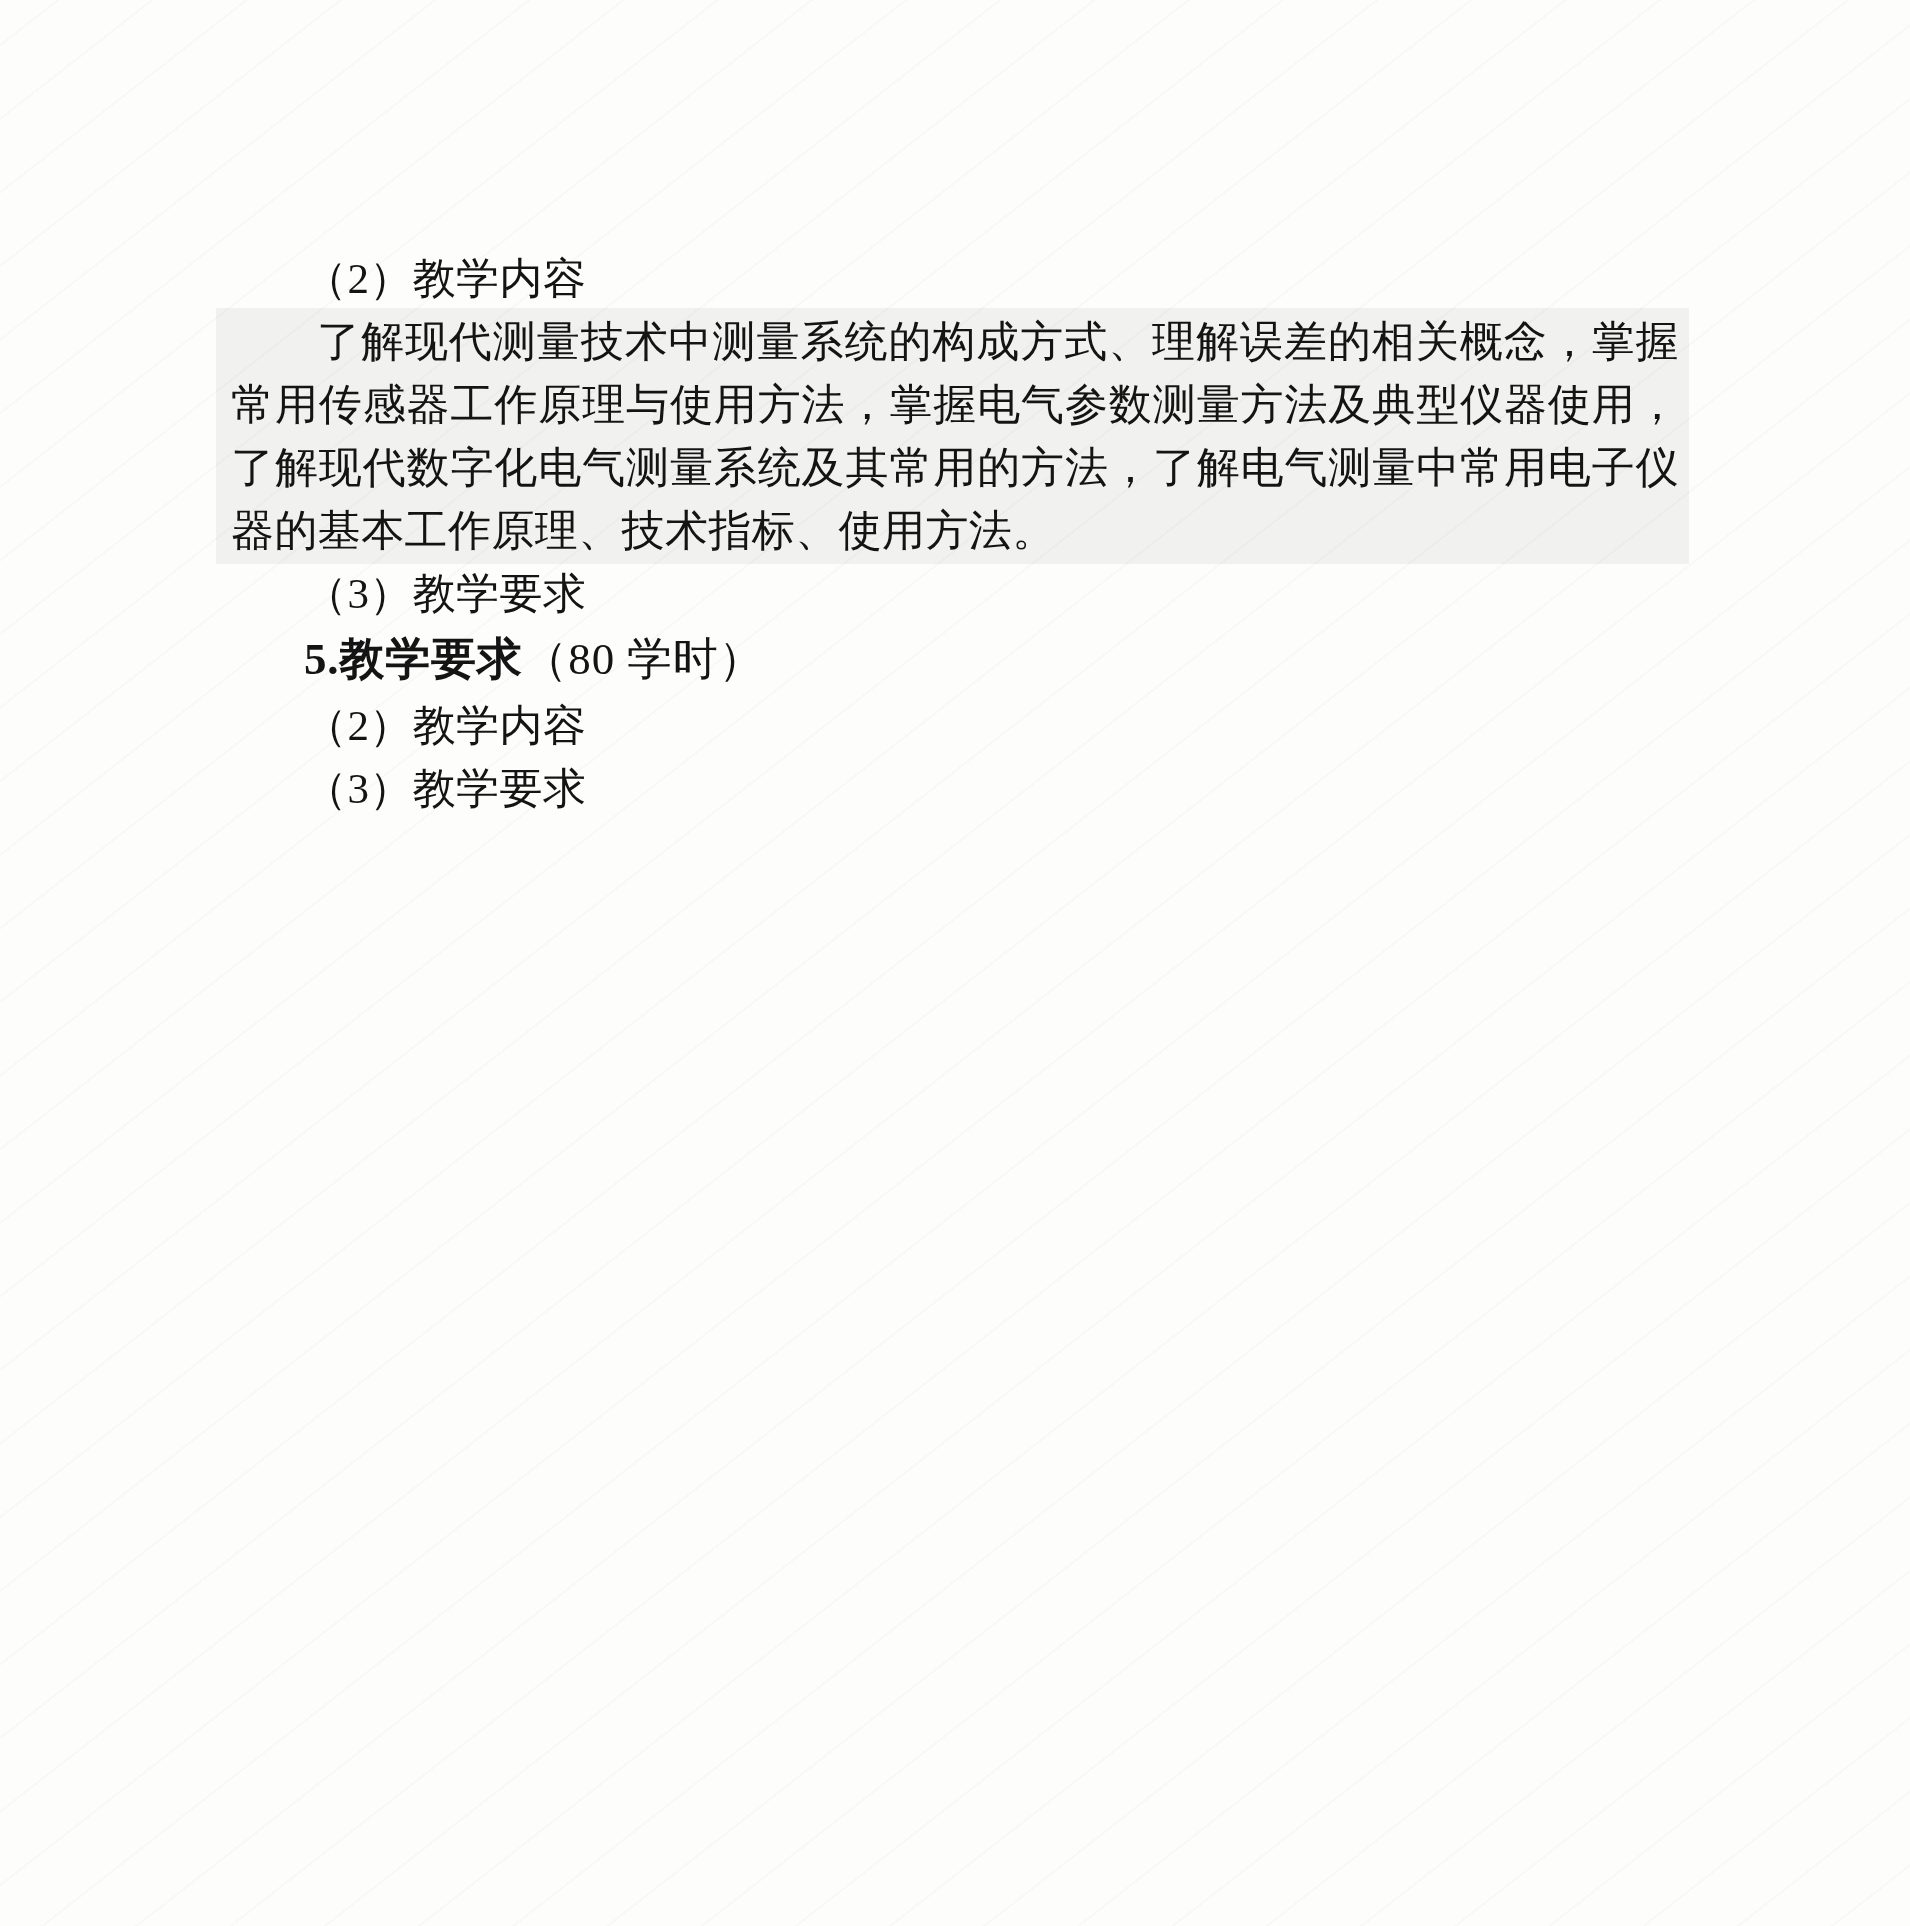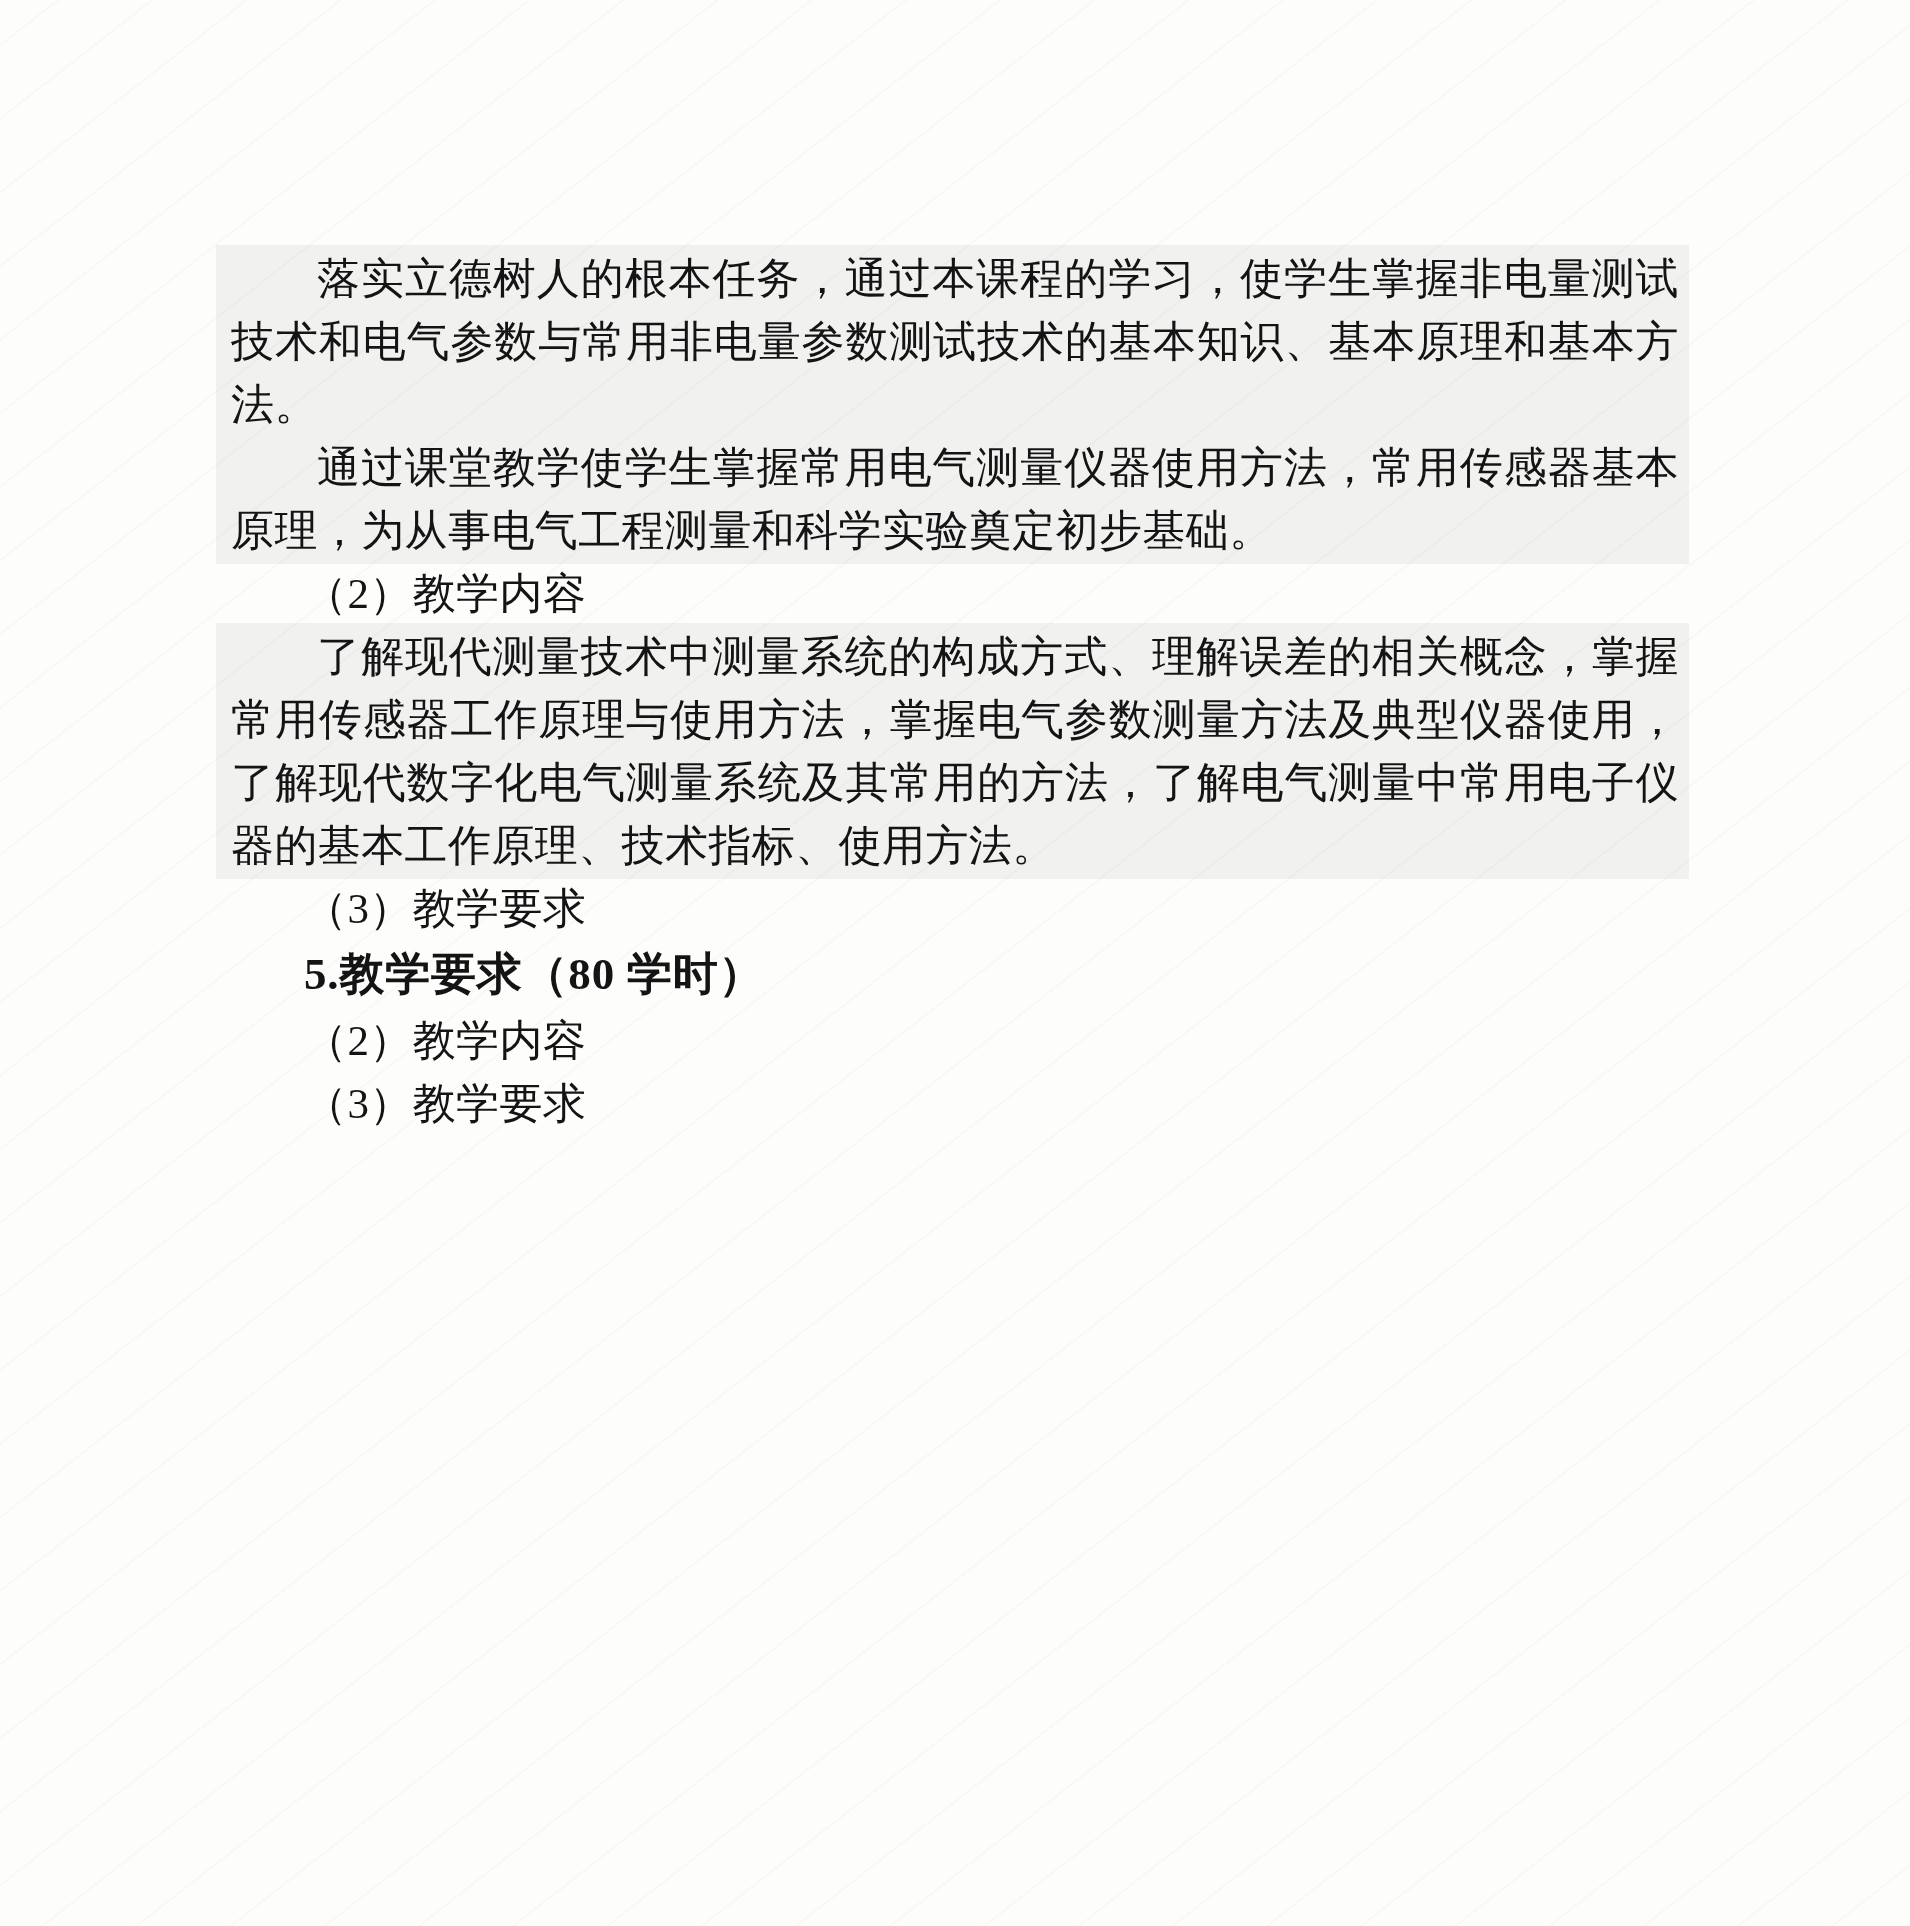--- a/index.html
+++ b/index.html
@@ -71,34 +71,30 @@
   }
   .heading {
     font-size: 45px;
     line-height: 69px;
     font-weight: bold;
     text-indent: 73px;
     margin: 0;
     letter-spacing: 0.8px;
   }
   .heading .hours {
-    font-weight: bold;
+    font-weight: normal;
   }
 </style>
 </head>
 <body>
 
 <div class="page">
 
   <div class="content">
 
-    <div class="shade">
-      <p class="indent">落实立德树人的根本任务，通过本课程的学习，使学生掌握非电量测试技术和电气参数与常用非电量参数测试技术的基本知识、基本原理和基本方法。</p>
-      <p class="indent">通过课堂教学使学生掌握常用电气测量仪器使用方法，常用传感器基本原理，为从事电气工程测量和科学实验奠定初步基础。</p>
-    </div>
 
     <div>
       <p class="item">（2）教学内容</p>
     </div>
 
     <div class="shade">
       <p class="indent">了解现代测量技术中测量系统的构成方式、理解误差的相关概念，掌握常用传感器工作原理与使用方法，掌握电气参数测量方法及典型仪器使用，了解现代数字化电气测量系统及其常用的方法，了解电气测量中常用电子仪器的基本工作原理、技术指标、使用方法。</p>
     </div>
 
     <div>

